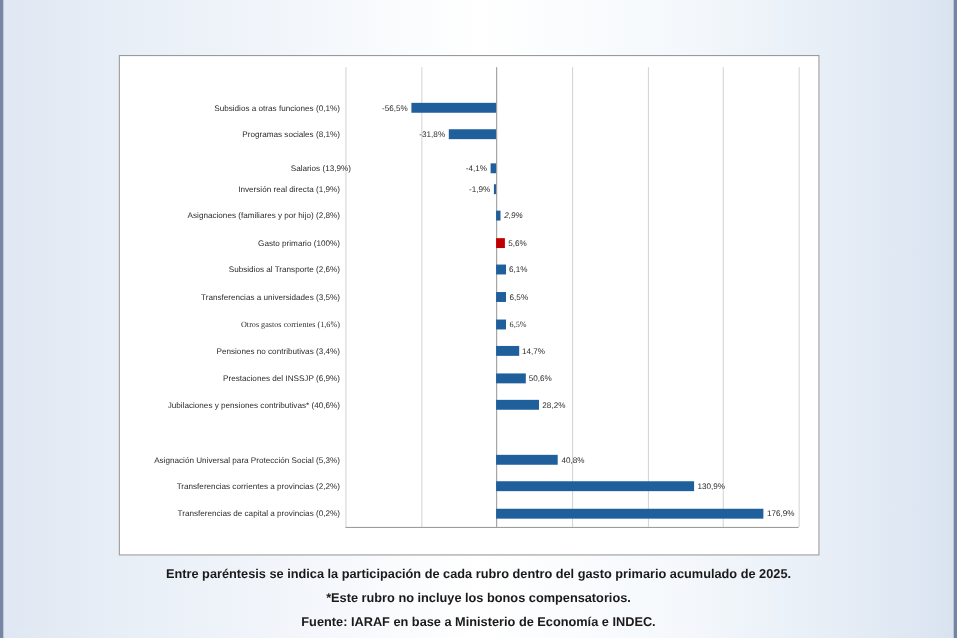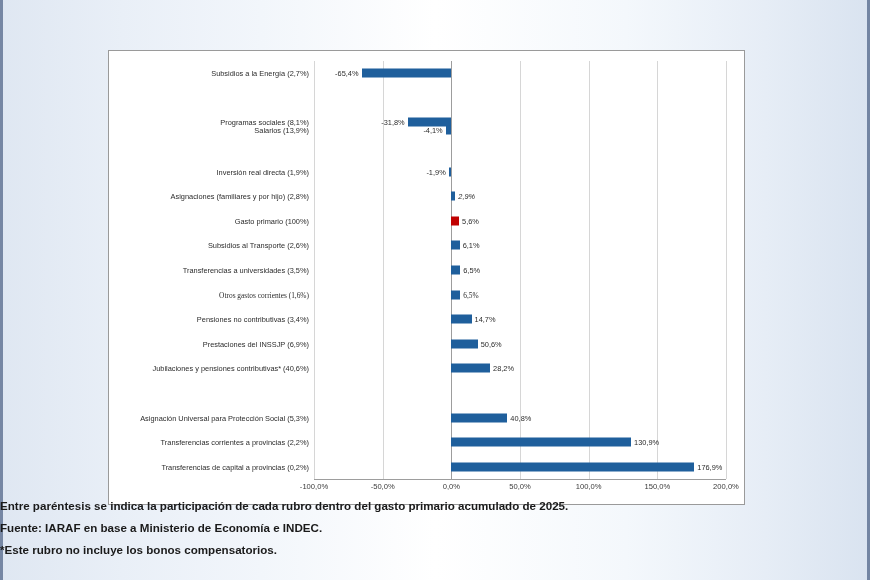--- a/index.html
+++ b/index.html
@@ -141,23 +141,23 @@
     top: 50%;
     transform: translateY(-50%);
     font-size: 7.4px;
     color: #2b2b2b;
     white-space: nowrap;
   }
 
   .footnotes {
     position: absolute;
     left: 0;
-    top: 495px;
-    width: 870px;
-    text-align: left;
+    top: 511px;
+    width: 870px;
+    text-align: center;
   }
   .footnote {
     font-size: 11.6px;
     font-weight: bold;
     color: #1a1a1a;
     line-height: 22px;
   }
 </style>
 </head>
 <body>
@@ -169,41 +169,32 @@
     <div class="plot" id="plot">
         <div class="gridline" style="left: 0px;"></div>
         <div class="gridline" style="left: 68.6667px;"></div>
         <div class="gridline axis" style="left: 137.333px;"></div>
         <div class="gridline" style="left: 206px;"></div>
         <div class="gridline" style="left: 274.667px;"></div>
         <div class="gridline" style="left: 343.333px;"></div>
         <div class="gridline" style="left: 412px;"></div>
       </div>
     <div class="axis-bottom"></div>
-    <div class="xlabels" id="xlabels">
-        <div class="xlabel" style="left: 0px;">-100,0%</div>
-        <div class="xlabel" style="left: 68.6667px;">-50,0%</div>
-        <div class="xlabel" style="left: 137.333px;">0,0%</div>
-        <div class="xlabel" style="left: 206px;">50,0%</div>
-        <div class="xlabel" style="left: 274.667px;">100,0%</div>
-        <div class="xlabel" style="left: 343.333px;">150,0%</div>
-        <div class="xlabel" style="left: 412px;">200,0%</div>
-      </div>
     <div class="rows" id="rows">
-        <div class="row" style="top: 0px; height: 24.5882px;">
-          <div class="cat-label">Subsidios a la Energía (2,7%)</div>
-          <div class="bar" style="left: 252.517px; width: 89.816px;"></div>
-          <div class="val-label" style="left: 249.517px; transform: translate(-100%, -50%);">-65,4%</div>
+        <div class="row" style="top: 24.5882px; height: 24.5882px;">
+          <div class="cat-label">Subsidios a otras funciones (0,1%)</div>
+          <div class="bar" style="left: 264.74px; width: 77.5933px;"></div>
+          <div class="val-label" style="left: 261.74px; transform: translate(-100%, -50%);">-56,5%</div>
         </div>
         <div class="row" style="top: 49.1765px; height: 24.5882px;">
           <div class="cat-label">Programas sociales (8,1%)</div>
           <div class="bar" style="left: 298.661px; width: 43.672px;"></div>
           <div class="val-label" style="left: 295.661px; transform: translate(-100%, -50%);">-31,8%</div>
         </div>
-        <div class="row" style="top: 57px; height: 24.5882px;">
+        <div class="row" style="top: 80px; height: 24.5882px; padding-left: 10px;">
           <div class="cat-label">Salarios (13,9%)</div>
           <div class="bar" style="left: 336.703px; width: 5.63067px;"></div>
           <div class="val-label" style="left: 333.703px; transform: translate(-100%, -50%);">-4,1%</div>
         </div>
         <div class="row" style="top: 98.3529px; height: 24.5882px;">
           <div class="cat-label">Inversión real directa (1,9%)</div>
           <div class="bar" style="left: 339.724px; width: 2.60933px;"></div>
           <div class="val-label" style="left: 336.724px; transform: translate(-100%, -50%);">-1,9%</div>
         </div>
         <div class="row" style="top: 122.941px; height: 24.5882px;">
@@ -259,17 +250,17 @@
         <div class="row" style="top: 393.412px; height: 24.5882px;">
           <div class="cat-label">Transferencias de capital a provincias (0,2%)</div>
           <div class="bar" style="left: 342.333px; width: 242.943px;"></div>
           <div class="val-label" style="left: 588.276px;">176,9%</div>
         </div>
       </div>
   </div>
 
   <div class="footnotes">
     <div class="footnote">Entre paréntesis se indica la participación de cada rubro dentro del gasto primario acumulado de 2025.</div>
+    <div class="footnote">*Este rubro no incluye los bonos compensatorios.</div>
     <div class="footnote">Fuente: IARAF en base a Ministerio de Economía e INDEC.</div>
-    <div class="footnote">*Este rubro no incluye los bonos compensatorios.</div>
   </div>
 
 </div>
 
 </body></html>

